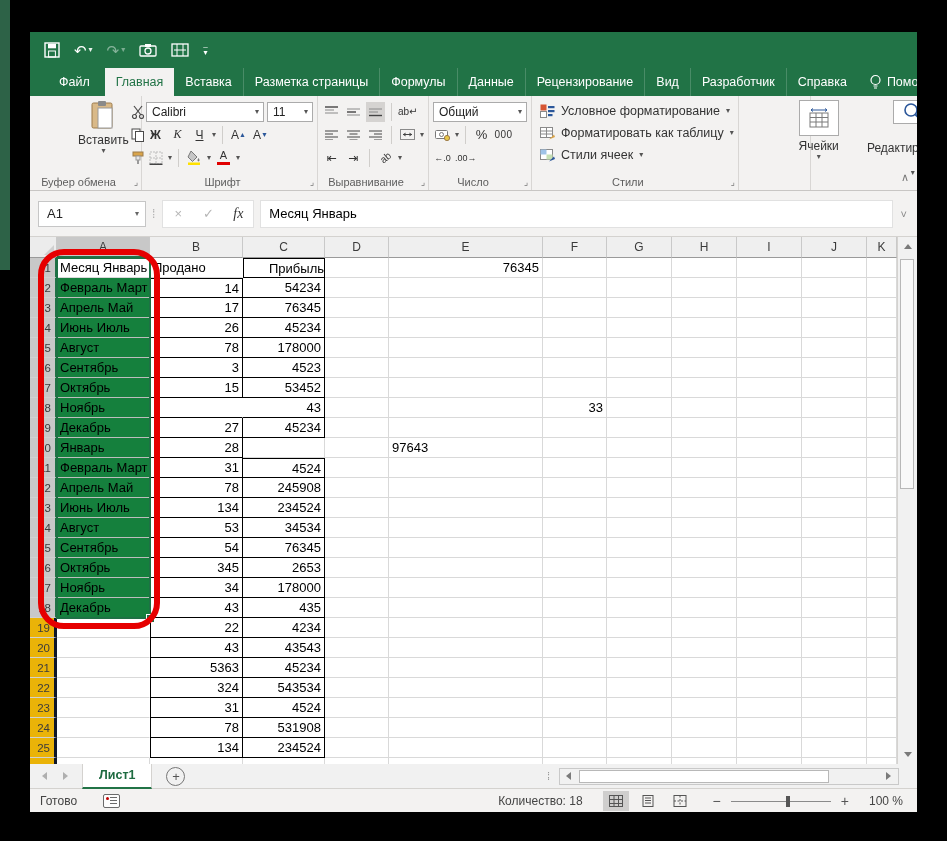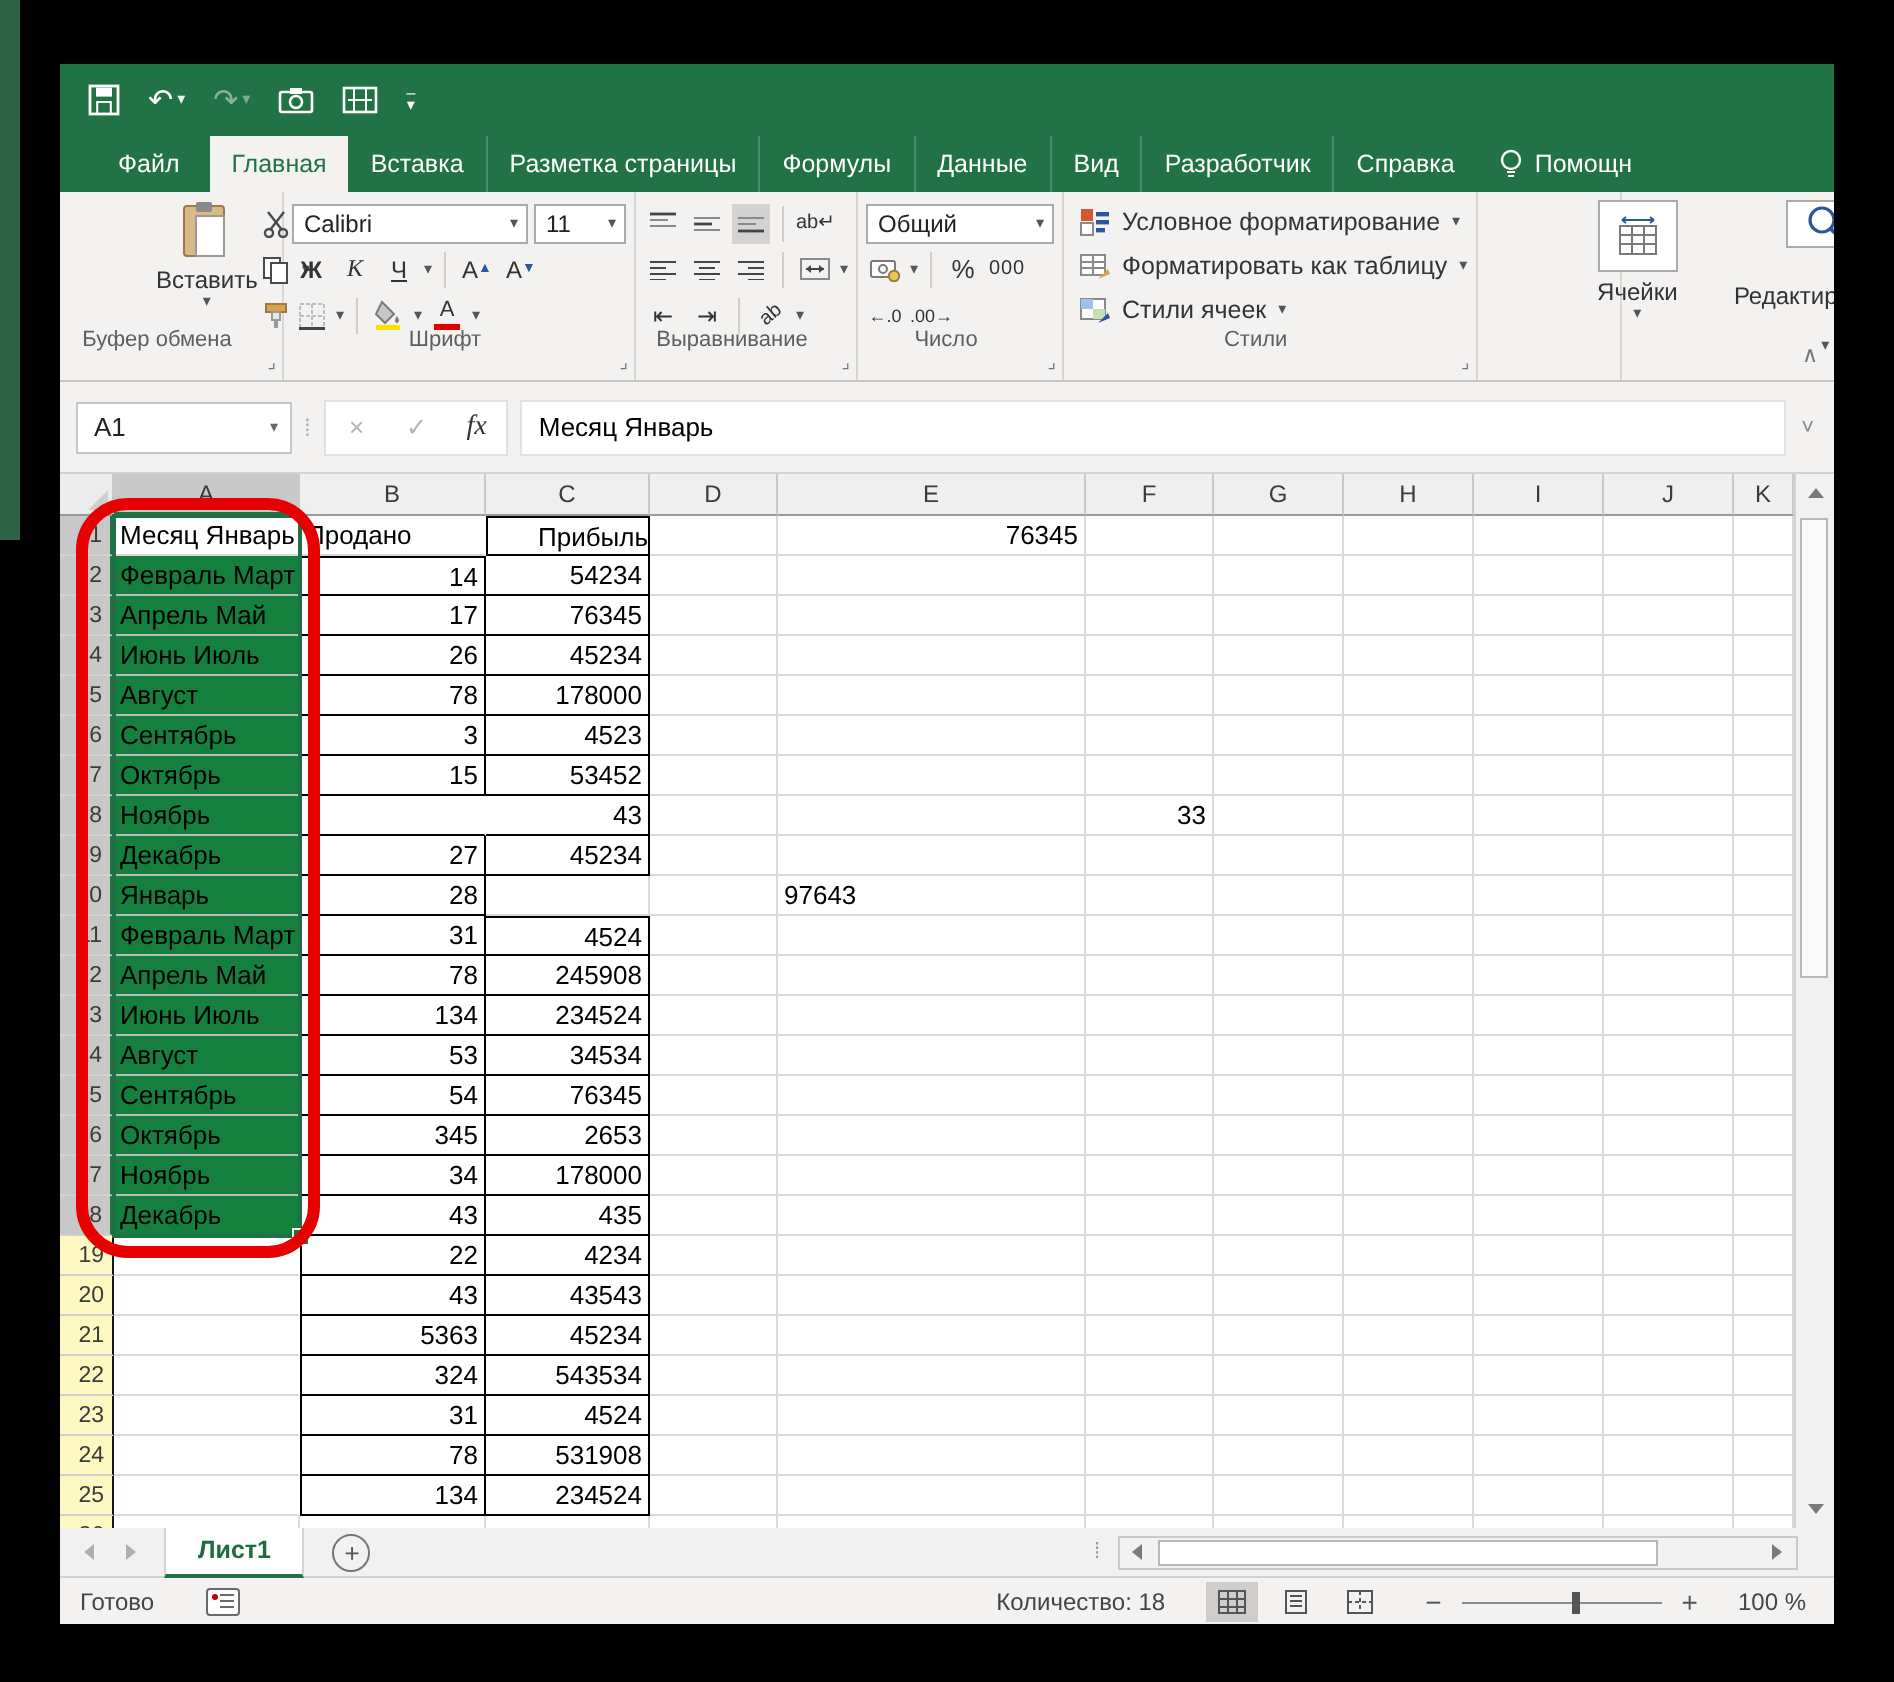--- a/index.html
+++ b/index.html
@@ -23,21 +23,21 @@
   .tabrow{height:28px;background:#217346;display:flex;align-items:flex-end;padding-left:14px;}
   .rtab{color:#fff;font-size:12.5px;padding:0 11px;height:28px;display:flex;align-items:center;gap:5px;cursor:pointer;white-space:nowrap;border-right:1px solid rgba(255,255,255,.18);}
   .rtab.file{padding:0 15px;border-right:none;}
   .rtab.active{background:#f3f2f1;color:#217346;border-right:none;}
   .rtab.noborder{border-right:none;}
   .tabicon svg{display:block;}
 
   
   .ribbon{height:94px;background:#f3f2f1;border-bottom:1px solid #c8c6c4;display:flex;position:relative;font-size:12px;color:#444;}
   .rgroup{position:relative;border-right:1px solid #d8d6d4;padding:4px 4px 16px 4px;box-sizing:border-box;}
-  .glabel{position:absolute;bottom:14px;left:0;right:14px;text-align:center;font-size:11px;color:#5e5e5e;white-space:nowrap;}
+  .glabel{position:absolute;bottom:2px;left:0;right:14px;text-align:center;font-size:11px;color:#5e5e5e;white-space:nowrap;}
   .glauncher{position:absolute;bottom:3px;right:3px;font-size:9px;color:#777;cursor:pointer;}
   .bigbtn{display:flex;flex-direction:column;align-items:center;justify-content:flex-start;width:52px;height:72px;cursor:pointer;text-align:center;margin-left:44px;}
   .bigbtn .cap{font-size:12px;color:#333;margin-top:3px;}
   .caret{font-size:8px;color:#555;line-height:1;}
   .minirow{display:flex;align-items:center;height:23px;gap:3px;}
   .combo{background:#fff;border:1px solid #ababab;height:20px;display:flex;align-items:center;font-size:12px;color:#222;padding-left:5px;box-sizing:border-box;cursor:pointer;}
   .combo .caret{margin-left:auto;padding:0 4px;}
   .tbtn{min-width:19px;height:20px;display:flex;align-items:center;justify-content:center;color:#333;cursor:pointer;}
   .sep-v{width:1px;height:18px;background:#d0cecb;margin:0 3px;}
   .bars{display:block;}
@@ -59,21 +59,21 @@
   
   .gridwrap{position:relative;height:527px;background:#fff;display:flex;overflow:hidden;}
   .sheetarea{width:867px;overflow:hidden;position:relative;}
   .hrow{display:flex;height:21px;}
   .corner{width:27px;background:#ececec;border-right:1px solid #c9c9c9;border-bottom:1px solid #9a9a9a;box-sizing:border-box;position:relative;}
   .corner:after{content:"";position:absolute;right:2px;bottom:2px;border-left:10px solid transparent;border-bottom:10px solid #cfcfcf;}
   .ch{background:#efefef;border-right:1px solid #c9c9c9;border-bottom:1px solid #9a9a9a;box-sizing:border-box;
       font-size:12px;color:#3b3b3b;display:flex;align-items:center;justify-content:center;height:21px;}
   .ch.selch{background:#c8c8c8;border-bottom:2px solid #217346;}
   .grow{display:flex;height:20px;}
-  .rh{width:27px;background:#fef9c3;border-right:1px solid #0f172a;border-bottom:1px solid #d0d0d0;box-sizing:border-box;
+  .rh{width:27px;background:#eab308;border-right:3px solid #0f172a;border-bottom:1px solid #d0d0d0;box-sizing:border-box;
       font-size:11.5px;color:#3b3b3b;display:flex;align-items:center;justify-content:flex-end;padding-right:4px;}
   .rh.selrh{background:#c8c8c8;border-right:2px solid #217346;}
   .cell{border-right:1px solid #d9d9d9;border-bottom:1px solid #d9d9d9;box-sizing:border-box;font-size:13px;color:#000;
        line-height:19px;padding:0 3px;white-space:nowrap;overflow:hidden;font-family:"Liberation Sans","DejaVu Sans",sans-serif;}
   .cell.num{text-align:right;}
   .cell.scell{background:#15803d;border-bottom-color:#bdbdbd;border-right-color:#bdbdbd;}
   .cell.acell{background:#fff;}
   .cell.bl{border-left:1px solid #000;}
   .cell.btk{border-top:1px solid #000;}
   .cell.brk{border-right-color:#000;padding-left:25px;}
@@ -173,20 +173,23 @@
       <div class="rtab">
         <span>Разметка страницы</span>
       </div>
       <div class="rtab">
         <span>Формулы</span>
       </div>
       <div class="rtab">
         <span>Данные</span>
       </div>
       <div class="rtab">
+        <span>Рецензирование</span>
+      </div>
+      <div class="rtab">
         <span>Вид</span>
       </div>
       <div class="rtab">
         <span>Разработчик</span>
       </div>
       <div class="rtab noborder">
         <span>Справка</span>
       </div>
       <div class="rtab noborder">
         <span class="tabicon">

